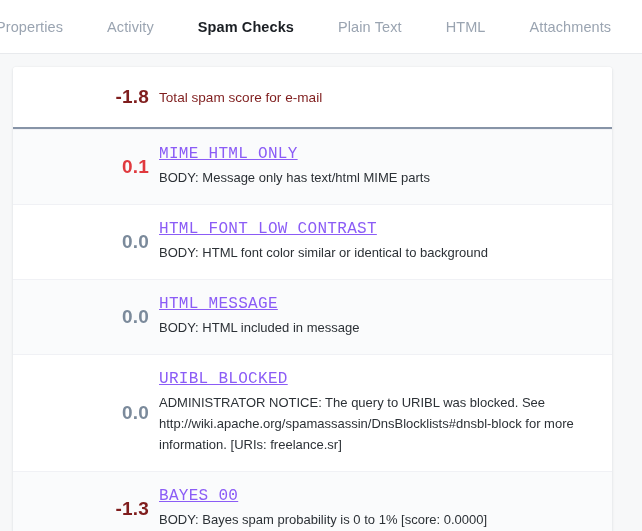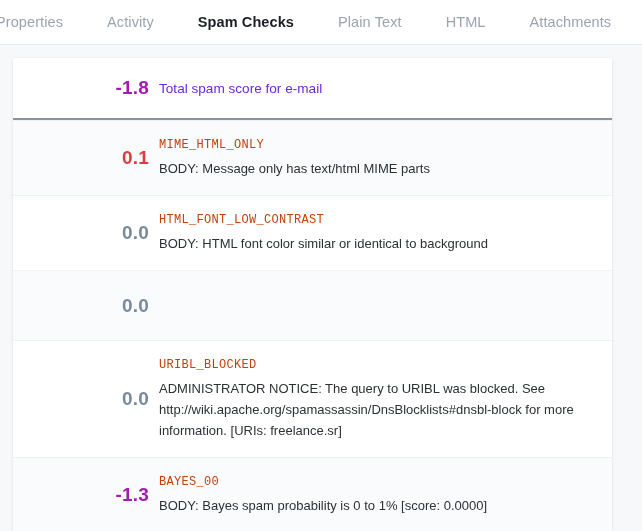--- a/index.html
+++ b/index.html
@@ -10,21 +10,21 @@
     height: 531px;
     overflow: hidden;
     background: #f7f8f9;
     font-family: "Liberation Sans", sans-serif;
     -webkit-font-smoothing: antialiased;
   }
 
   
   .tabbar {
     position: relative;
-    height: 45px;
+    height: 54px;
     background: #ffffff;
     border-bottom: 1px solid #e8eaed;
     display: flex;
     align-items: center;
     padding-left: 0px;
     white-space: nowrap;
     overflow: hidden;
   }
   .tab {
     font-size: 14.5px;
@@ -77,40 +77,41 @@
     flex: 0 0 146px;
     text-align: right;
     padding-right: 10px;
     font-size: 19px;
     font-weight: bold;
     line-height: 22px;
     letter-spacing: 0.2px;
     align-self: center;
   }
   .score.pos { color: #e0393e; }
-  .score.neg { color: #a21caf; }
+  .score.neg { color: #7f1d1d; }
   .score.zero { color: #7b8a9b; }
 
   .detail { flex: 1 1 auto; padding-right: 8px; }
 
   .rulename {
     font-family: "Liberation Mono", monospace;
-    font-size: 12px;
-    color: #c2410c;
+    font-size: 16px;
+    color: #8b5cf6;
     letter-spacing: 0.3px;
     line-height: 17px;
     margin-bottom: 4px;
+    text-decoration: underline;
   }
   .ruledesc {
     font-size: 13px;
     color: #2c3136;
     line-height: 21px;
     word-break: break-word;
   }
-  .row.total .ruledesc { font-size: 13.6px; color: #6d28d9; }
+  .row.total .ruledesc { font-size: 13.6px; color: #7f1d1d; }
 </style>
 </head>
 <body>
 
 <div class="tabbar">
   <div class="tab">Properties</div>
   <div class="tab">Activity</div>
   <div class="tab active">Spam Checks</div>
   <div class="tab">Plain Text</div>
   <div class="tab">HTML</div>
@@ -138,20 +139,24 @@
     <div class="row">
       <div class="score zero">0.0</div>
       <div class="detail">
         <div class="rulename">HTML_FONT_LOW_CONTRAST</div>
         <div class="ruledesc">BODY: HTML font color similar or identical to background</div>
       </div>
     </div>
 
     <div class="row alt">
       <div class="score zero">0.0</div>
+      <div class="detail">
+        <div class="rulename">HTML_MESSAGE</div>
+        <div class="ruledesc">BODY: HTML included in message</div>
+      </div>
     </div>
 
     <div class="row">
       <div class="score zero">0.0</div>
       <div class="detail">
         <div class="rulename">URIBL_BLOCKED</div>
         <div class="ruledesc">ADMINISTRATOR NOTICE: The query to URIBL was blocked. See http://wiki.apache.org/spamassassin/DnsBlocklists#dnsbl-block for more information. [URIs: freelance.sr]</div>
       </div>
     </div>
 

